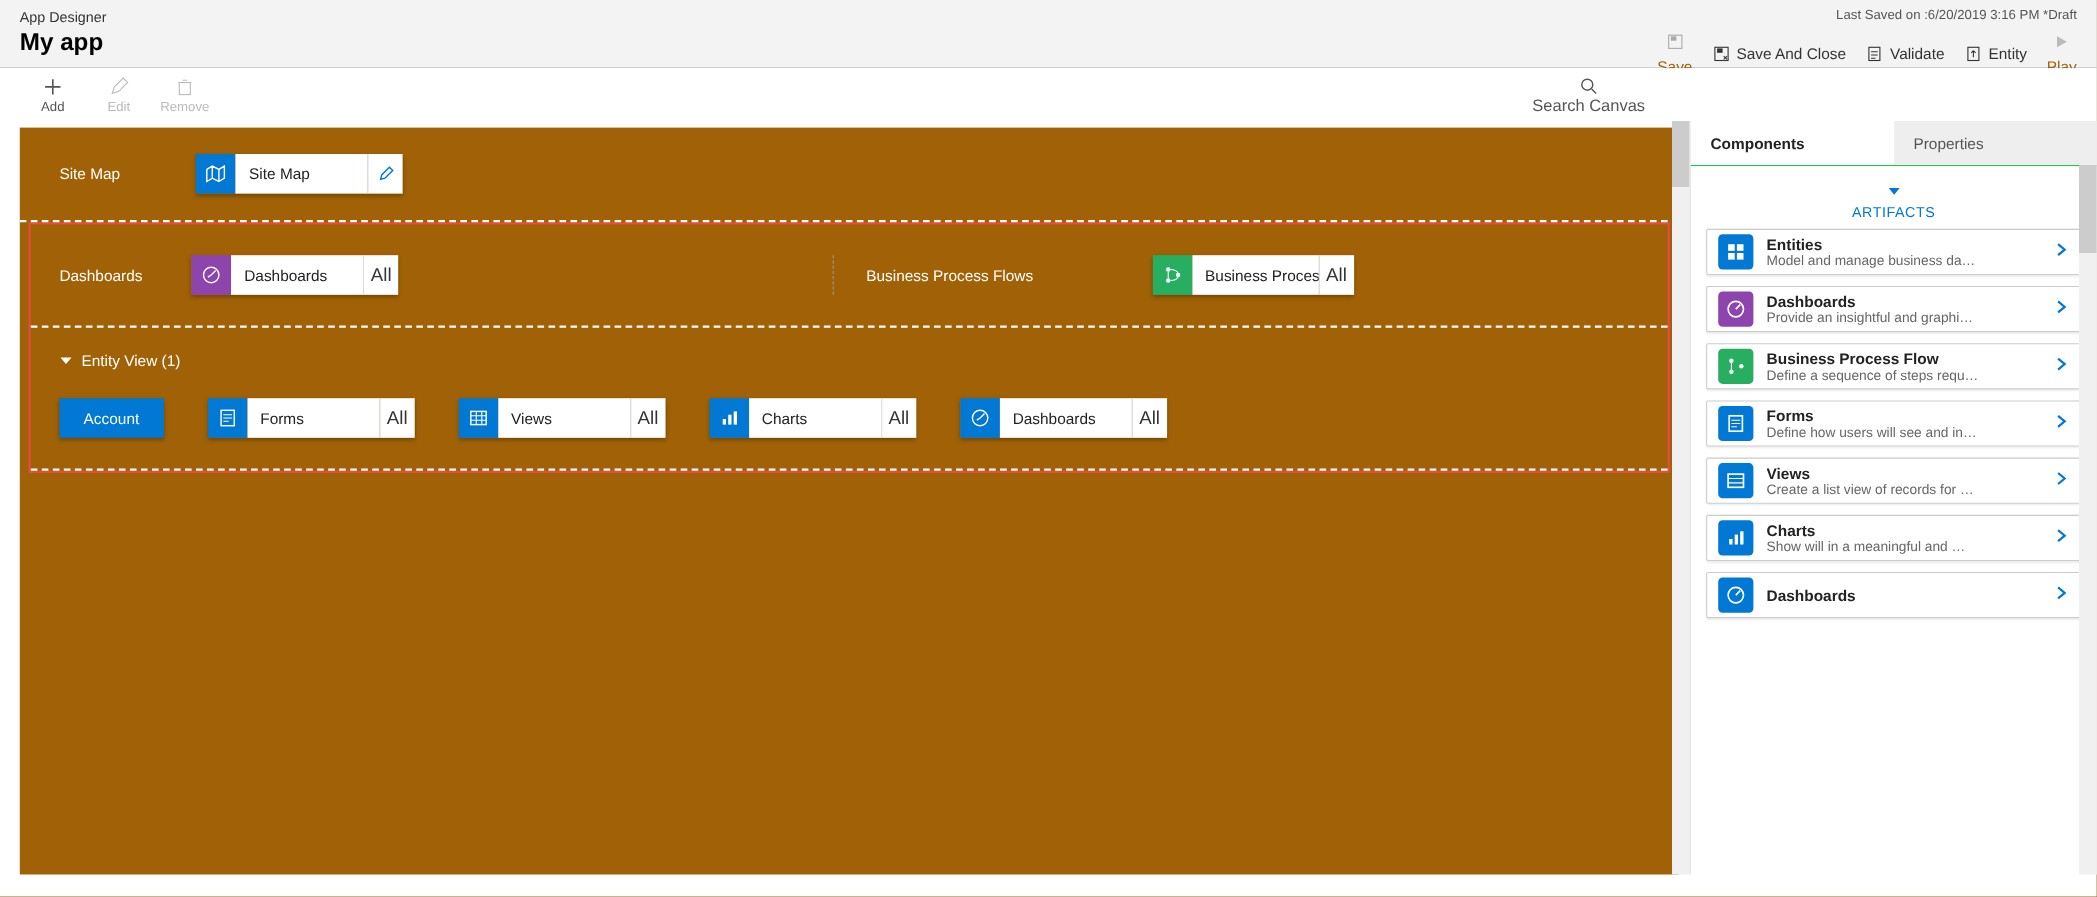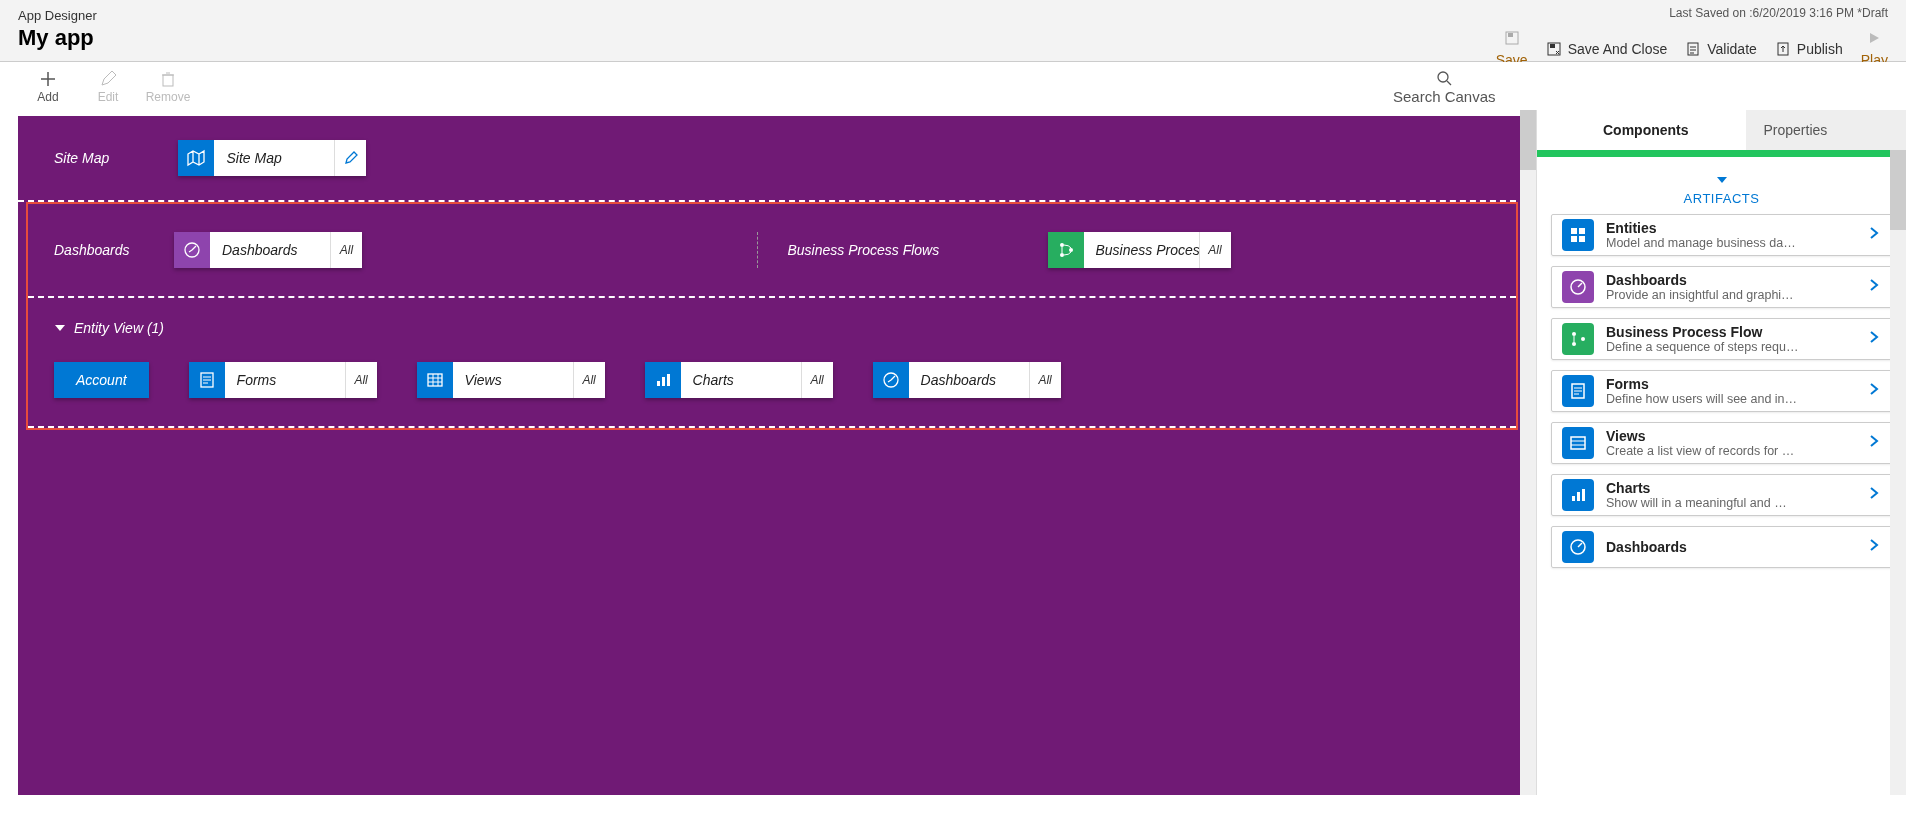--- a/index.html
+++ b/index.html
@@ -19,37 +19,37 @@
 .toolbar { display: flex; align-items: center; padding: 8px 18px 6px 18px; position: relative; background: #fff; }
 .toolbar-btn { display: flex; flex-direction: column; align-items: center; gap: 2px; width: 60px; cursor: pointer; font-size: 12px; color: #555; }
 .toolbar-btn.disabled { color: #bbb; cursor: default; }
 .toolbar-btn svg { width: 18px; height: 18px; }
 .toolbar-search { position: absolute; left: 50%; transform: translateX(440px); display: flex; flex-direction: column; align-items: center; gap: 2px; font-size: 15px; color: #555; cursor: pointer; }
 .toolbar-search svg { width: 16px; height: 16px; }
 
 
 .main { display: flex; width: 100%; height: calc(100% - 130px); }
 .canvas-wrap { flex: 1; padding: 6px 10px 0 18px; position: relative; }
-.canvas { background: #701a75; width: 100%; height: 100%; overflow-y: auto; position: relative; font-style: italic; }
+.canvas { background: #a16207; width: 100%; height: 100%; overflow-y: auto; position: relative; }
 .canvas-scroll { position: absolute; right: 0; top: 0; width: 16px; height: 100%; background: #f0f0f0; }
 .canvas-scroll-thumb { width: 100%; height: 60px; background: #ccc; }
 
 
 .canvas-row { padding: 24px 36px 24px 36px; position: relative; }
 .canvas-row.border-b { border-bottom: 2px dashed #fff; }
 .row-label { color: #fff; font-size: 14px; display: inline-block; width: 120px; vertical-align: middle; }
 
 
 .tile { display: inline-flex; align-items: stretch; height: 36px; vertical-align: middle; box-shadow: 0 2px 4px rgba(0,0,0,0.3); }
 .tile-icon { width: 36px; display: flex; align-items: center; justify-content: center; color: #fff; }
 .tile-icon svg { width: 18px; height: 18px; fill: #fff; }
 .tile-body { background: #fff; display: flex; align-items: center; padding: 0 12px; font-size: 14px; color: #222; min-width: 120px; }
 .tile-edit { background: #fff; border-left: 1px solid #ddd; width: 32px; display: flex; align-items: center; justify-content: center; cursor: pointer; }
 .tile-edit svg { width: 16px; height: 16px; stroke: #0078d4; fill: none; }
-.tile-all { background: #fff; border-left: 1px solid #ddd; width: 32px; display: flex; align-items: center; justify-content: center; font-size: 12px; color: #333; }
+.tile-all { background: #fff; border-left: 1px solid #ddd; width: 32px; display: flex; align-items: center; justify-content: center; font-size: 17px; color: #333; }
 
 .tile-blue .tile-icon { background: #0078d4; }
 .tile-purple .tile-icon { background: #8e44ad; }
 .tile-green .tile-icon { background: #27ae60; }
 
 
 .highlight-box { border: 2px solid #e74c3c; margin: 0 8px 0 8px; }
 
 
 .dash-row { display: flex; gap: 0; padding: 28px 26px; }
@@ -60,21 +60,21 @@
 
 
 .entity-header { display: flex; align-items: center; gap: 8px; padding: 22px 26px 4px 26px; color: #fff; font-size: 14px; }
 .entity-header svg { width: 12px; height: 12px; fill: #fff; }
 
 .entity-tiles { display: flex; gap: 40px; padding: 22px 26px 28px 26px; align-items: center; }
 .entity-account { background: #0078d4; color: #fff; height: 36px; padding: 0 22px; display: flex; align-items: center; font-size: 14px; box-shadow: 0 2px 4px rgba(0,0,0,0.3); cursor: pointer; }
 
 
 .panel { width: 370px; border-left: 1px solid #ddd; background: #fff; display: flex; flex-direction: column; position: relative; }
-.panel-tabs { display: flex; border-bottom: 7px solid #22c55e; padding-left: 48px; }
+.panel-tabs { display: flex; border-bottom: 1px solid #22c55e; }
 .panel-tab { flex: 1; padding: 12px 18px; font-size: 14px; cursor: pointer; background: #eee; color: #555; }
 .panel-tab.active { background: #fff; color: #222; font-weight: 600; }
 .panel-body { padding: 10px 14px; overflow-y: auto; flex: 1; }
 .panel-section-header { display: flex; align-items: center; gap: 6px; color: #0078d4; font-size: 13px; letter-spacing: 0.5px; padding: 8px 2px; cursor: pointer; flex-direction: column; }
 .panel-section-header svg { width: 10px; height: 10px; fill: #0078d4; }
 .panel-card { border: 1px solid #ccc; border-radius: 2px; padding: 4px 10px; display: flex; align-items: center; gap: 12px; margin-bottom: 10px; cursor: pointer; box-shadow: 0 1px 2px rgba(0,0,0,0.08); justify-content: space-between; }
 .panel-card-icon { width: 32px; height: 32px; border-radius: 4px; display: flex; align-items: center; justify-content: center; flex-shrink: 0; }
 .panel-card-icon svg { width: 18px; height: 18px; fill: #fff; }
 .panel-card-icon.blue { background: #0078d4; }
 .panel-card-icon.purple { background: #8e44ad; }
@@ -118,21 +118,21 @@
           <rect x="3" y="2" width="10" height="12" fill="none" stroke="#333"></rect>
           <path d="M5 6 h6 M5 9 h6 M5 12 h4" stroke="#333"></path>
         </svg>
       <span>Validate</span>
     </div>
     <div class="header-action">
       <svg viewBox="0 0 16 16">
           <rect x="3" y="2" width="10" height="12" fill="none" stroke="#333"></rect>
           <path d="M8 5 l-2 2 M8 5 l2 2 M8 5 v6" stroke="#333" fill="none"></path>
         </svg>
-      <span>Publish</span>
+      <span>Entity</span>
     </div>
     <div class="header-action disabled">
       <svg viewBox="0 0 16 16">
           <path d="M4 3 L13 8 L4 13 Z" fill="#bbb"></path>
         </svg>
       <span>Play</span>
     </div>
   </div>
 </div>
 

